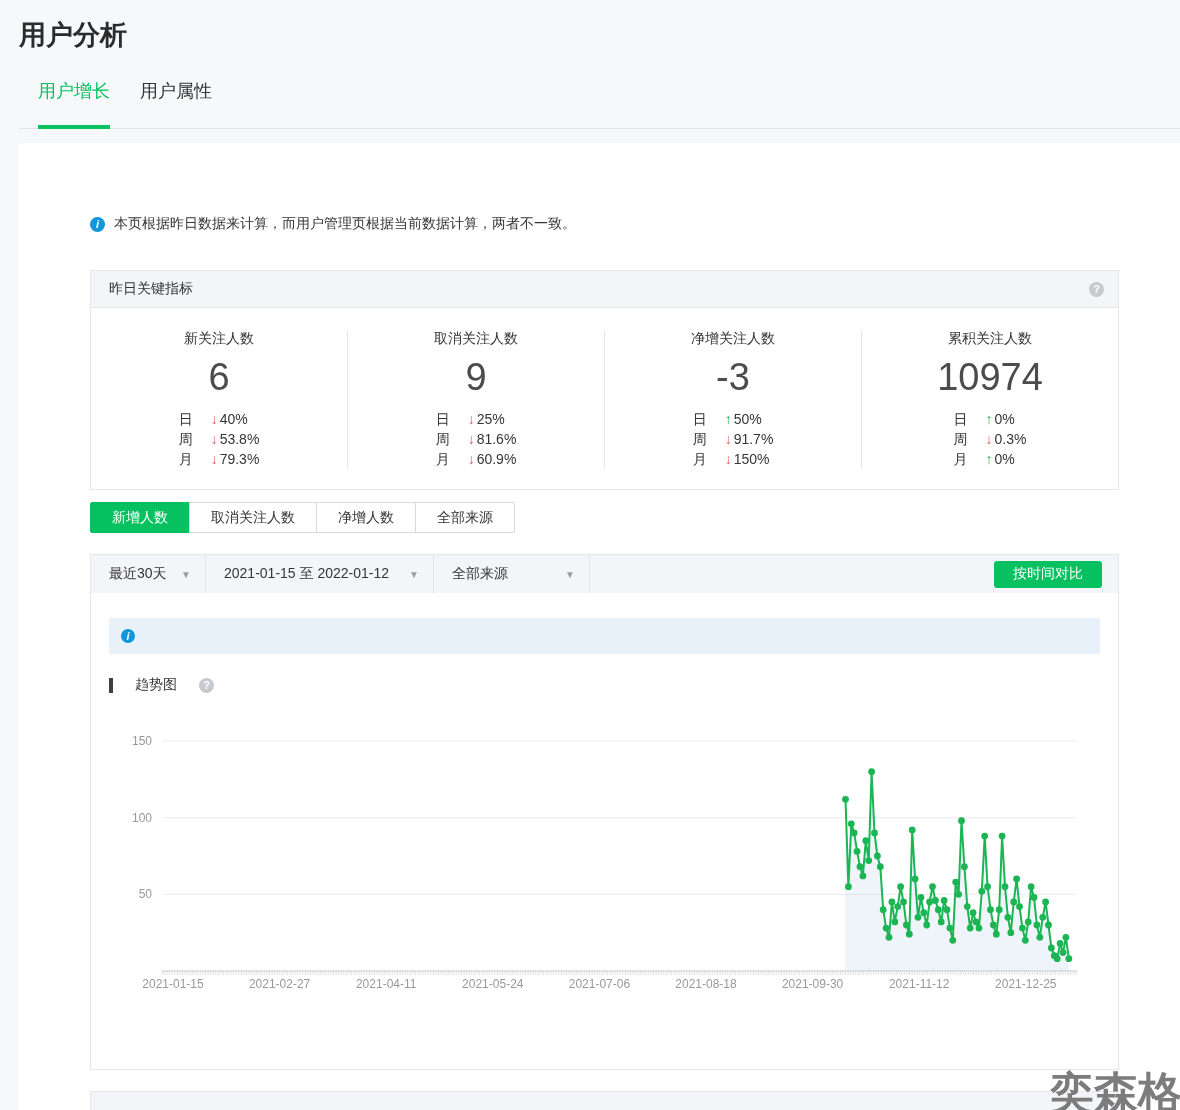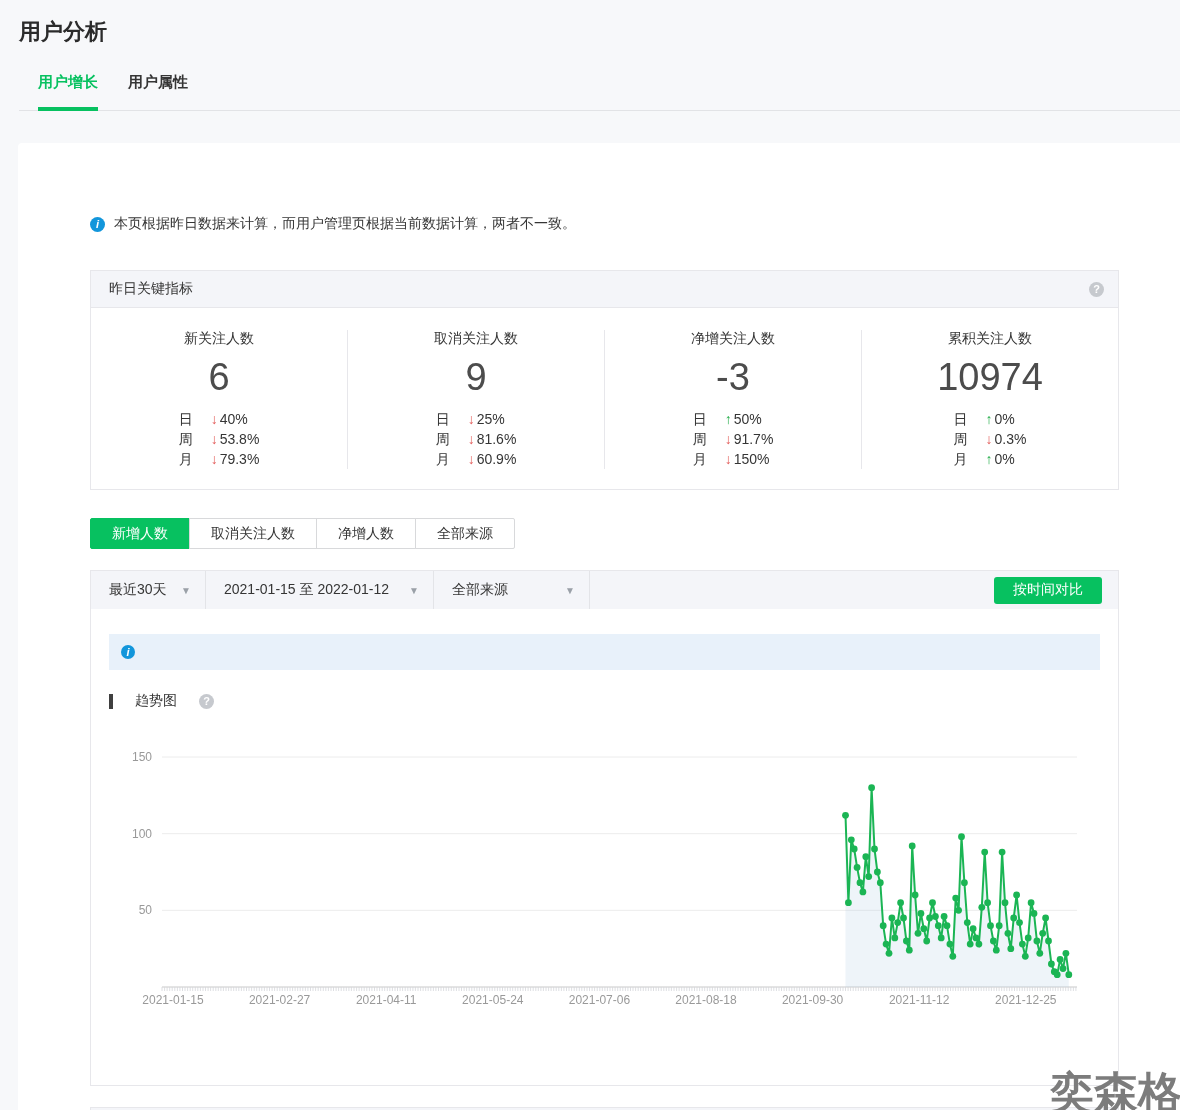--- a/index.html
+++ b/index.html
@@ -6,23 +6,23 @@
   html,body { width:1180px; height:1110px; }
   body {
     position: relative;
     overflow: hidden;
     background: #f7f8fa;
     color: #353535;
     font-family: "Liberation Sans", "DejaVu Sans", sans-serif;
   }
   
   .page-head { padding: 17px 0 0 19px; }
-  .page-title { font-size: 22px; font-weight: 600; color: #2b2b2b; }
+  .page-title { font-size: 27px; font-weight: 600; color: #2b2b2b; }
   .tabbar { display: flex; gap: 30px; padding-left: 19px; margin-top: 26px; border-bottom: 1px solid #e2e3e6; }
-  .tab { font-size: 15px; padding-bottom: 15px; cursor: pointer; color: #353535; font-weight: bold; }
+  .tab { font-size: 18px; padding-bottom: 22px; cursor: pointer; color: #353535; }
   .tab.active { color: #07c160; border-bottom: 4px solid #07c160; margin-bottom: -1px; }
   
   .main-card {
     position: absolute; left: 18px; top: 143px; right: 0; bottom: 0;
     background: #fff; border-radius: 4px 0 0 0;
   }
   .inner { margin: 0 61px 0 72px; }
   
   .notice { display: flex; align-items: center; gap: 9px; padding-top: 72px; font-size: 14px; }
   .info-icon {
@@ -44,21 +44,21 @@
   .metric-card:last-child { border-right: none; }
   .metric-label { font-size: 14px; color: #353535; }
   .metric-value { font-size: 38px; color: #4c4c4c; margin: 8px 0 10px; }
   .metric-stats { display: inline-block; text-align: left; }
   .stat-row { font-size: 14px; line-height: 20px; }
   .stat-period { display: inline-block; width: 32px; }
   .stat-arrow { font-weight: bold; margin-right: 2px; }
   .stat-arrow.down { color: #e35d5b; }
   .stat-arrow.up { color: #23ac48; }
   
-  .metric-tabs { display: flex; margin-top: 28px; align-items: flex-end; }
+  .metric-tabs { display: flex; margin-top: 12px; align-items: flex-end; }
   .metric-tab {
     height: 31px; padding: 0 21px; font-size: 14px; background: #fff;
     border: 1px solid #d8d9db; margin-left: -1px; line-height: 29px; cursor: pointer; color: #353535;
   }
   .metric-tab:first-child { margin-left: 0; border-radius: 2px 0 0 2px; }
   .metric-tab:last-child { border-radius: 0 2px 2px 0; }
   .metric-tab.active { background: #07c160; border-color: #07c160; color: #fff; }
   
   .chart-card { margin-top: 21px; border: 1px solid #e7e7eb; background: #fff; height: 516px; position: relative; }
   .filter-bar { height: 38px; background: #f4f5f9; display: flex; align-items: center; font-size: 14px; }

